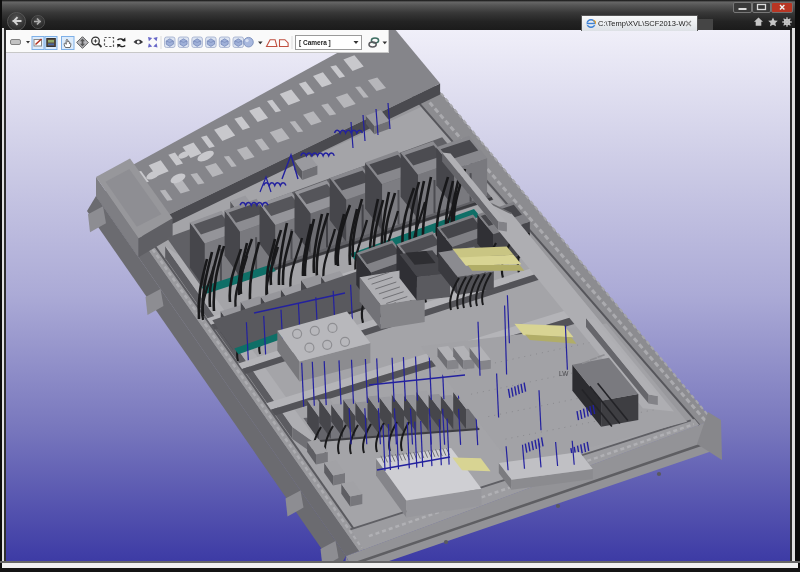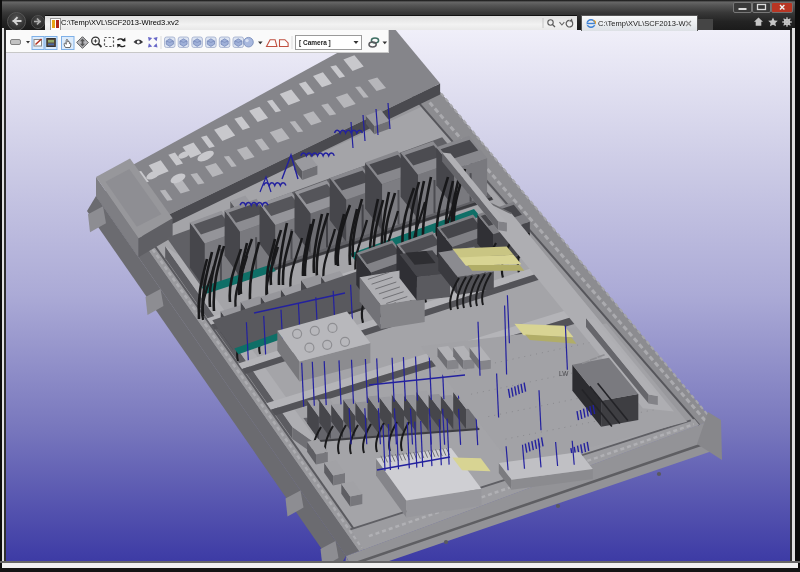--- a/index.html
+++ b/index.html
@@ -506,35 +506,20 @@
 <path d="M 369 385 L 465 375" fill="none" stroke="#23219f" stroke-width="1.3"></path>
 <path d="M 377 470 L 450 457" fill="none" stroke="#23219f" stroke-width="1.3"></path>
 </svg>
 <div id="chrome">
  <div id="backbtn"></div>
     <div id="fwdbtn"></div>
  <svg width="800" height="30" style="position:absolute">
   <path d="M 21.5 21 l -9 0 m 1.5 0 l 3.5 -3.8 m -3.5 3.8 l 3.5 3.8" stroke="#d4d4d4" stroke-width="1.9" fill="none"></path>
   <path d="M 34 21.5 l 7 0 m -1.2 0 l -2.8 -3 m 2.8 3 l -2.8 3" stroke="#b0b0b0" stroke-width="1.6" fill="none"></path>
  </svg>
- <div id="addr">
-      <div id="addrtxt">C:\Temp\XVL\SCF2013-Wired3.xv2</div>
-   <div style="position:absolute;left:5px;top:1.5px;width:9px;height:11px;background:#fff;border:1px solid #999;">
-   <div style="position:absolute;left:1px;top:1px;width:3px;height:8px;background:#e8a818"></div>
-   <div style="position:absolute;left:4.5px;top:1px;width:3px;height:8px;background:#b02818"></div>
-      </div>
-   <svg width="532" height="14" style="position:absolute">
-    <line x1="498" y1="2" x2="498" y2="12" stroke="#c4c4c4"></line>
-    <circle cx="505.5" cy="6.5" r="2.7" fill="none" stroke="#5a5a5a" stroke-width="1.1"></circle>
-    <line x1="507.6" y1="8.6" x2="510" y2="11" stroke="#5a5a5a" stroke-width="1.3"></line>
-    <path d="M 514.5 6.2 l 2.4 2.8 l 2.4 -2.8" fill="none" stroke="#666" stroke-width="1.1"></path>
-    <path d="M 524.5 4.4 a 3.3 3.3 0 1 0 2.4 1.1" fill="none" stroke="#5a5a5a" stroke-width="1.2"></path>
-    <path d="M 527 2.4 l .6 3.5 l -3.5 -.6 z" fill="#5a5a5a"></path>
-   </svg>
- </div>
  <div id="tab"><div id="tabtxt">C:\Temp\XVL\SCF2013-Wir...</div>
   <svg width="115" height="15">
    <g>
           <circle cx="9" cy="7.5" r="3.8" fill="none" stroke="#3c80d4" stroke-width="1.6"></circle>
       <rect x="4.4" y="6.7" width="9.2" height="2.4" fill="#f2f5f8"></rect>
       <line x1="4.8" y1="7.5" x2="13.2" y2="7.5" stroke="#3c80d4" stroke-width="1.5"></line>
       <path d="M 11.4 4.2 q 2.9 .9 1.7 3.7" stroke="#e8a020" stroke-width="1.1" fill="none"></path>
         </g>
    <path d="M 104 5 l 5 5 m 0 -5 l -5 5" stroke="#8a8a8a" stroke-width="1.1"></path>
   </svg>

